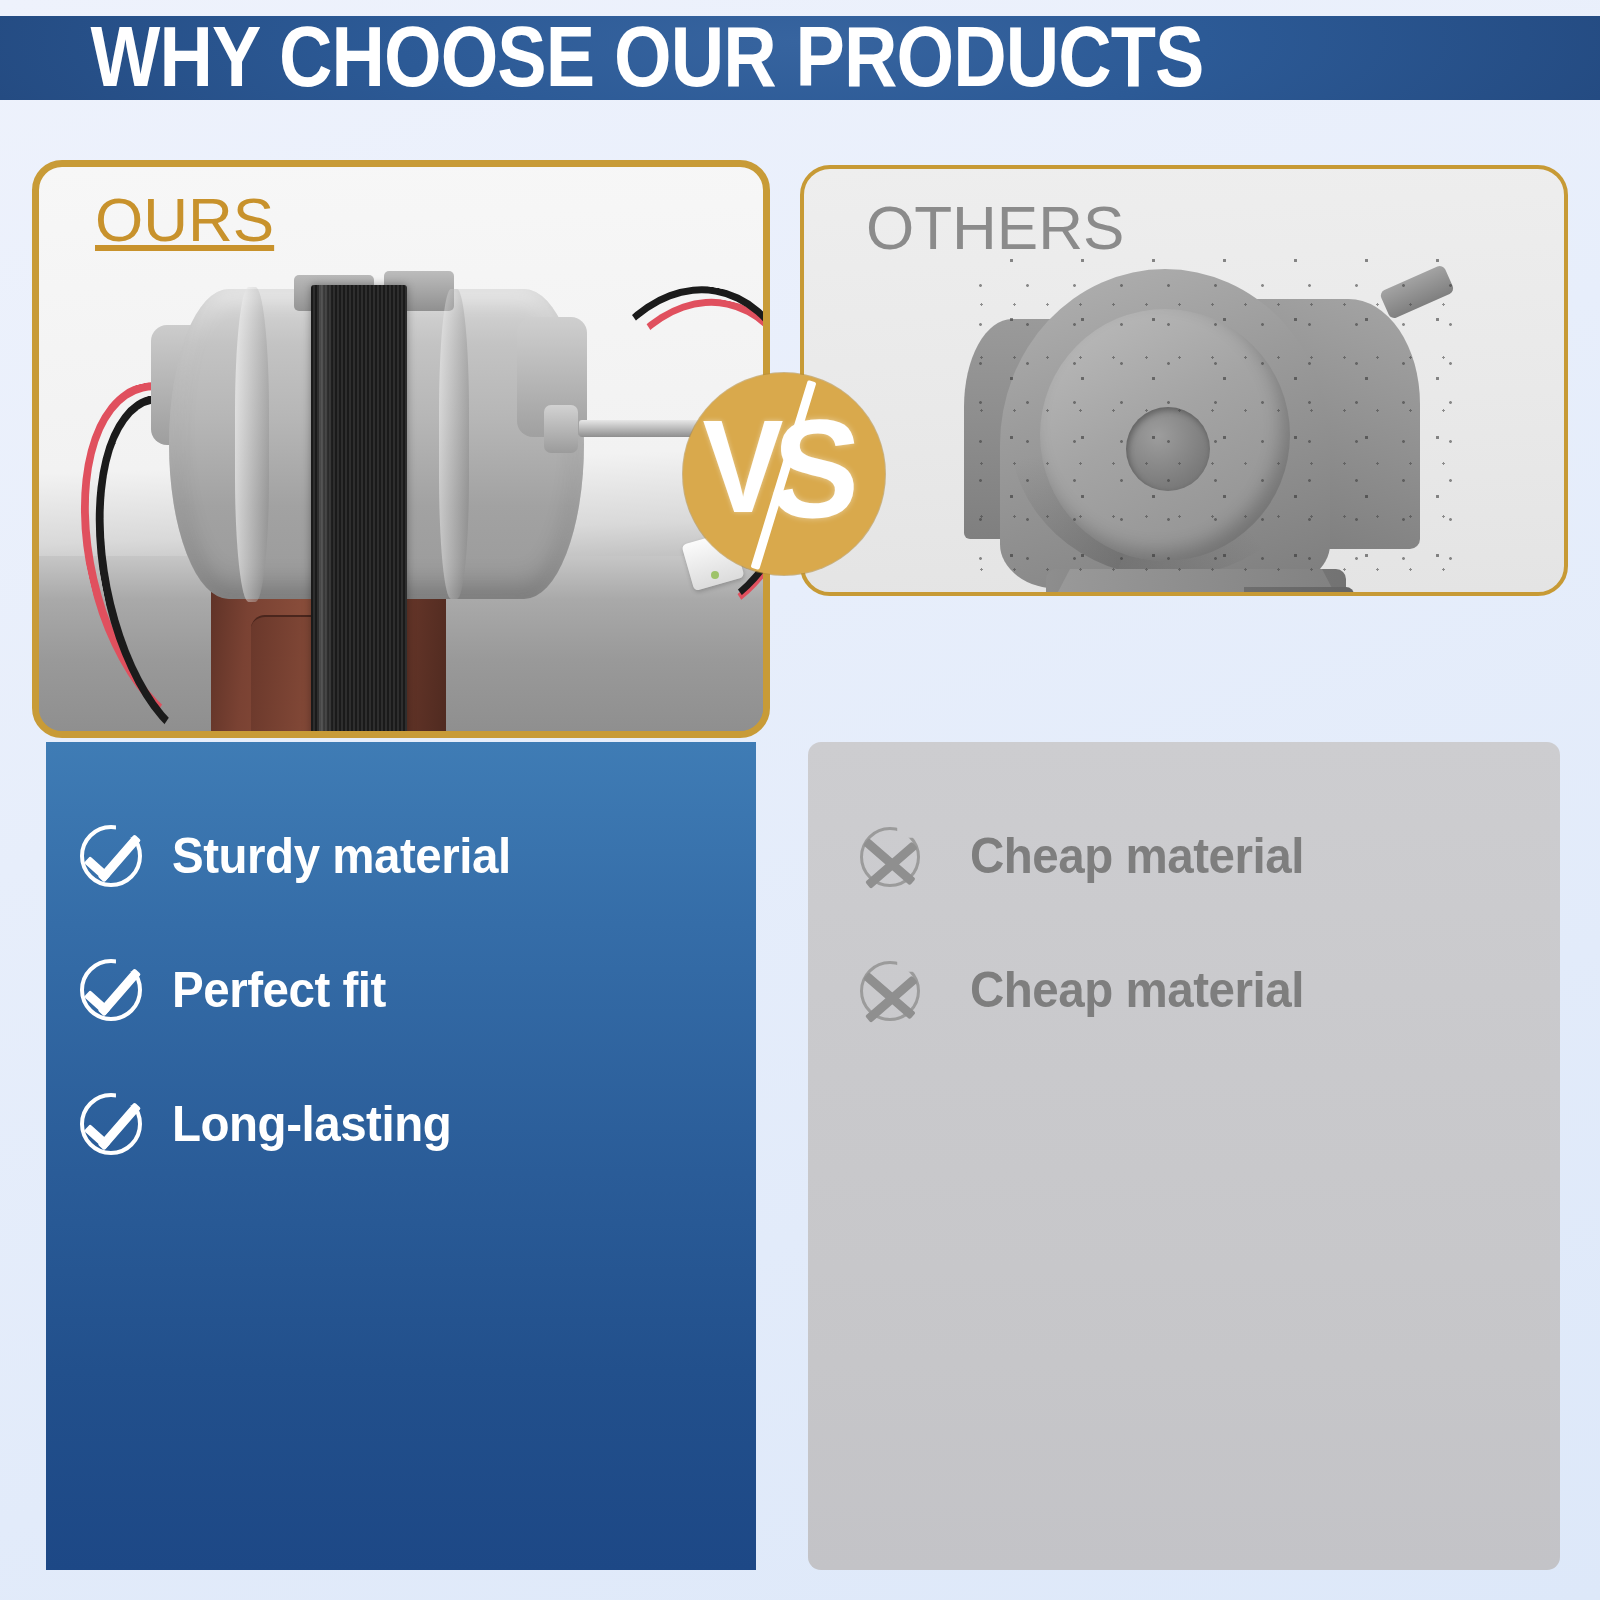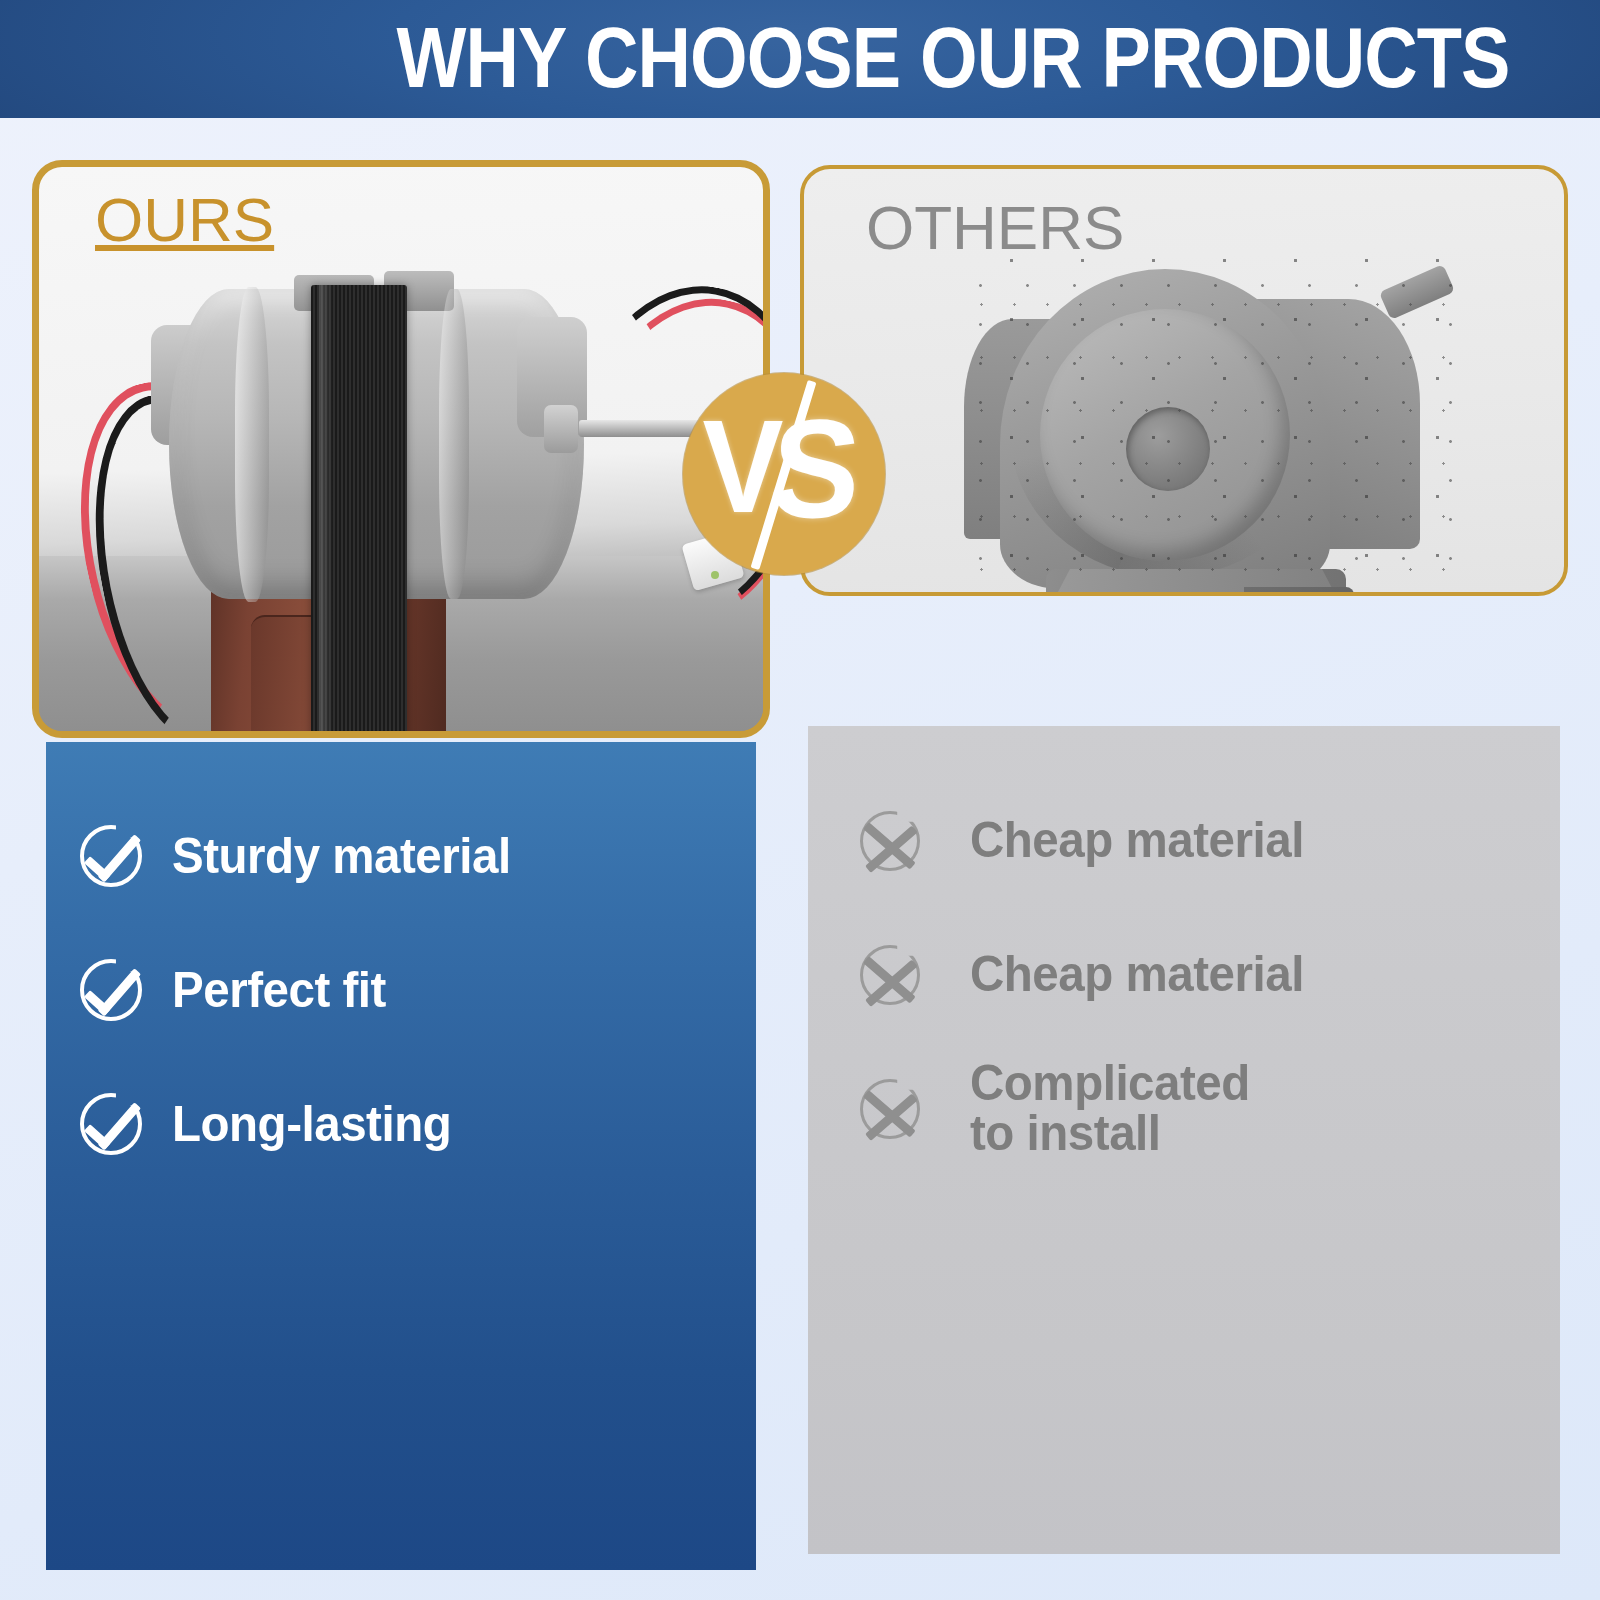--- a/index.html
+++ b/index.html
@@ -5,24 +5,24 @@
   * { margin:0; padding:0; box-sizing:border-box; }
   html,body { width:1600px; height:1600px; }
   body {
     font-family:"Liberation Sans", sans-serif;
     background:linear-gradient(160deg,#eef2fc 0%,#e7eefb 40%,#dde8f9 100%);
     position:relative; overflow:hidden;
   }
 
   
   .header {
-    position:absolute; left:0; top:0; width:1600px; height:118px;
+    position:absolute; left:0; top:16px; width:1600px; height:84px;
     background:
       radial-gradient(ellipse 900px 200px at 50% 30%, #37649f 0%, #2c5a96 45%, #23497f 100%);
-    display:flex; align-items:center; justify-content:flex-end;
+    display:flex; align-items:center; justify-content:flex-start;
     overflow:hidden;
   }
   .header-title {
     color:#ffffff;
     font-family:"Liberation Sans", sans-serif;
     font-weight:bold;
     font-size:86px;
     letter-spacing:-1px;
     transform:scaleX(0.86);
     white-space:nowrap;
@@ -265,22 +265,23 @@
 
   
   .panel {
     position:absolute;
   }
   .panel-ours {
     left:46px; top:742px; width:710px; height:828px;
     background:linear-gradient(180deg,#3f7cb5 0%,#356da8 22%,#2a5c98 52%,#22508c 76%,#1d4886 100%);
   }
   .panel-others {
-    left:808px; top:726px; width:752px; height:828px;
+    left:808px; top:742px; width:752px; height:828px;
     background:linear-gradient(180deg,#cdcdd0 0%,#c9c9cc 40%,#c6c6c9 75%,#c3c3c7 100%);
+    border-radius:13px;
   }
 
   .feat-list { position:absolute; left:0; top:0; width:100%; padding-top:62px; }
   .feat-row {
     display:flex; align-items:center;
     min-height:104px;
   }
   .panel-ours  .feat-row { padding-left:30px; margin-bottom:30px; }
   .panel-others .feat-row { padding-left:48px; margin-bottom:30px; }
 
@@ -443,25 +444,16 @@
     <div class="feat-row">
       <span class="feat-icon">
         <span class="ico-x-ring"></span>
           <span class="ico-x-a"></span>
           <span class="ico-x-b"></span>
       </span>
       <span class="feat-label">Cheap material</span>
     </div>
 
 
-    <div class="feat-row">
-      <span class="feat-icon">
-        <span class="ico-x-ring"></span>
-          <span class="ico-x-a"></span>
-          <span class="ico-x-b"></span>
-      </span>
-      <span class="feat-label">Complicated
-to install</span>
-    </div>
 
 
   </div>
 </div>
 
 </body></html>

